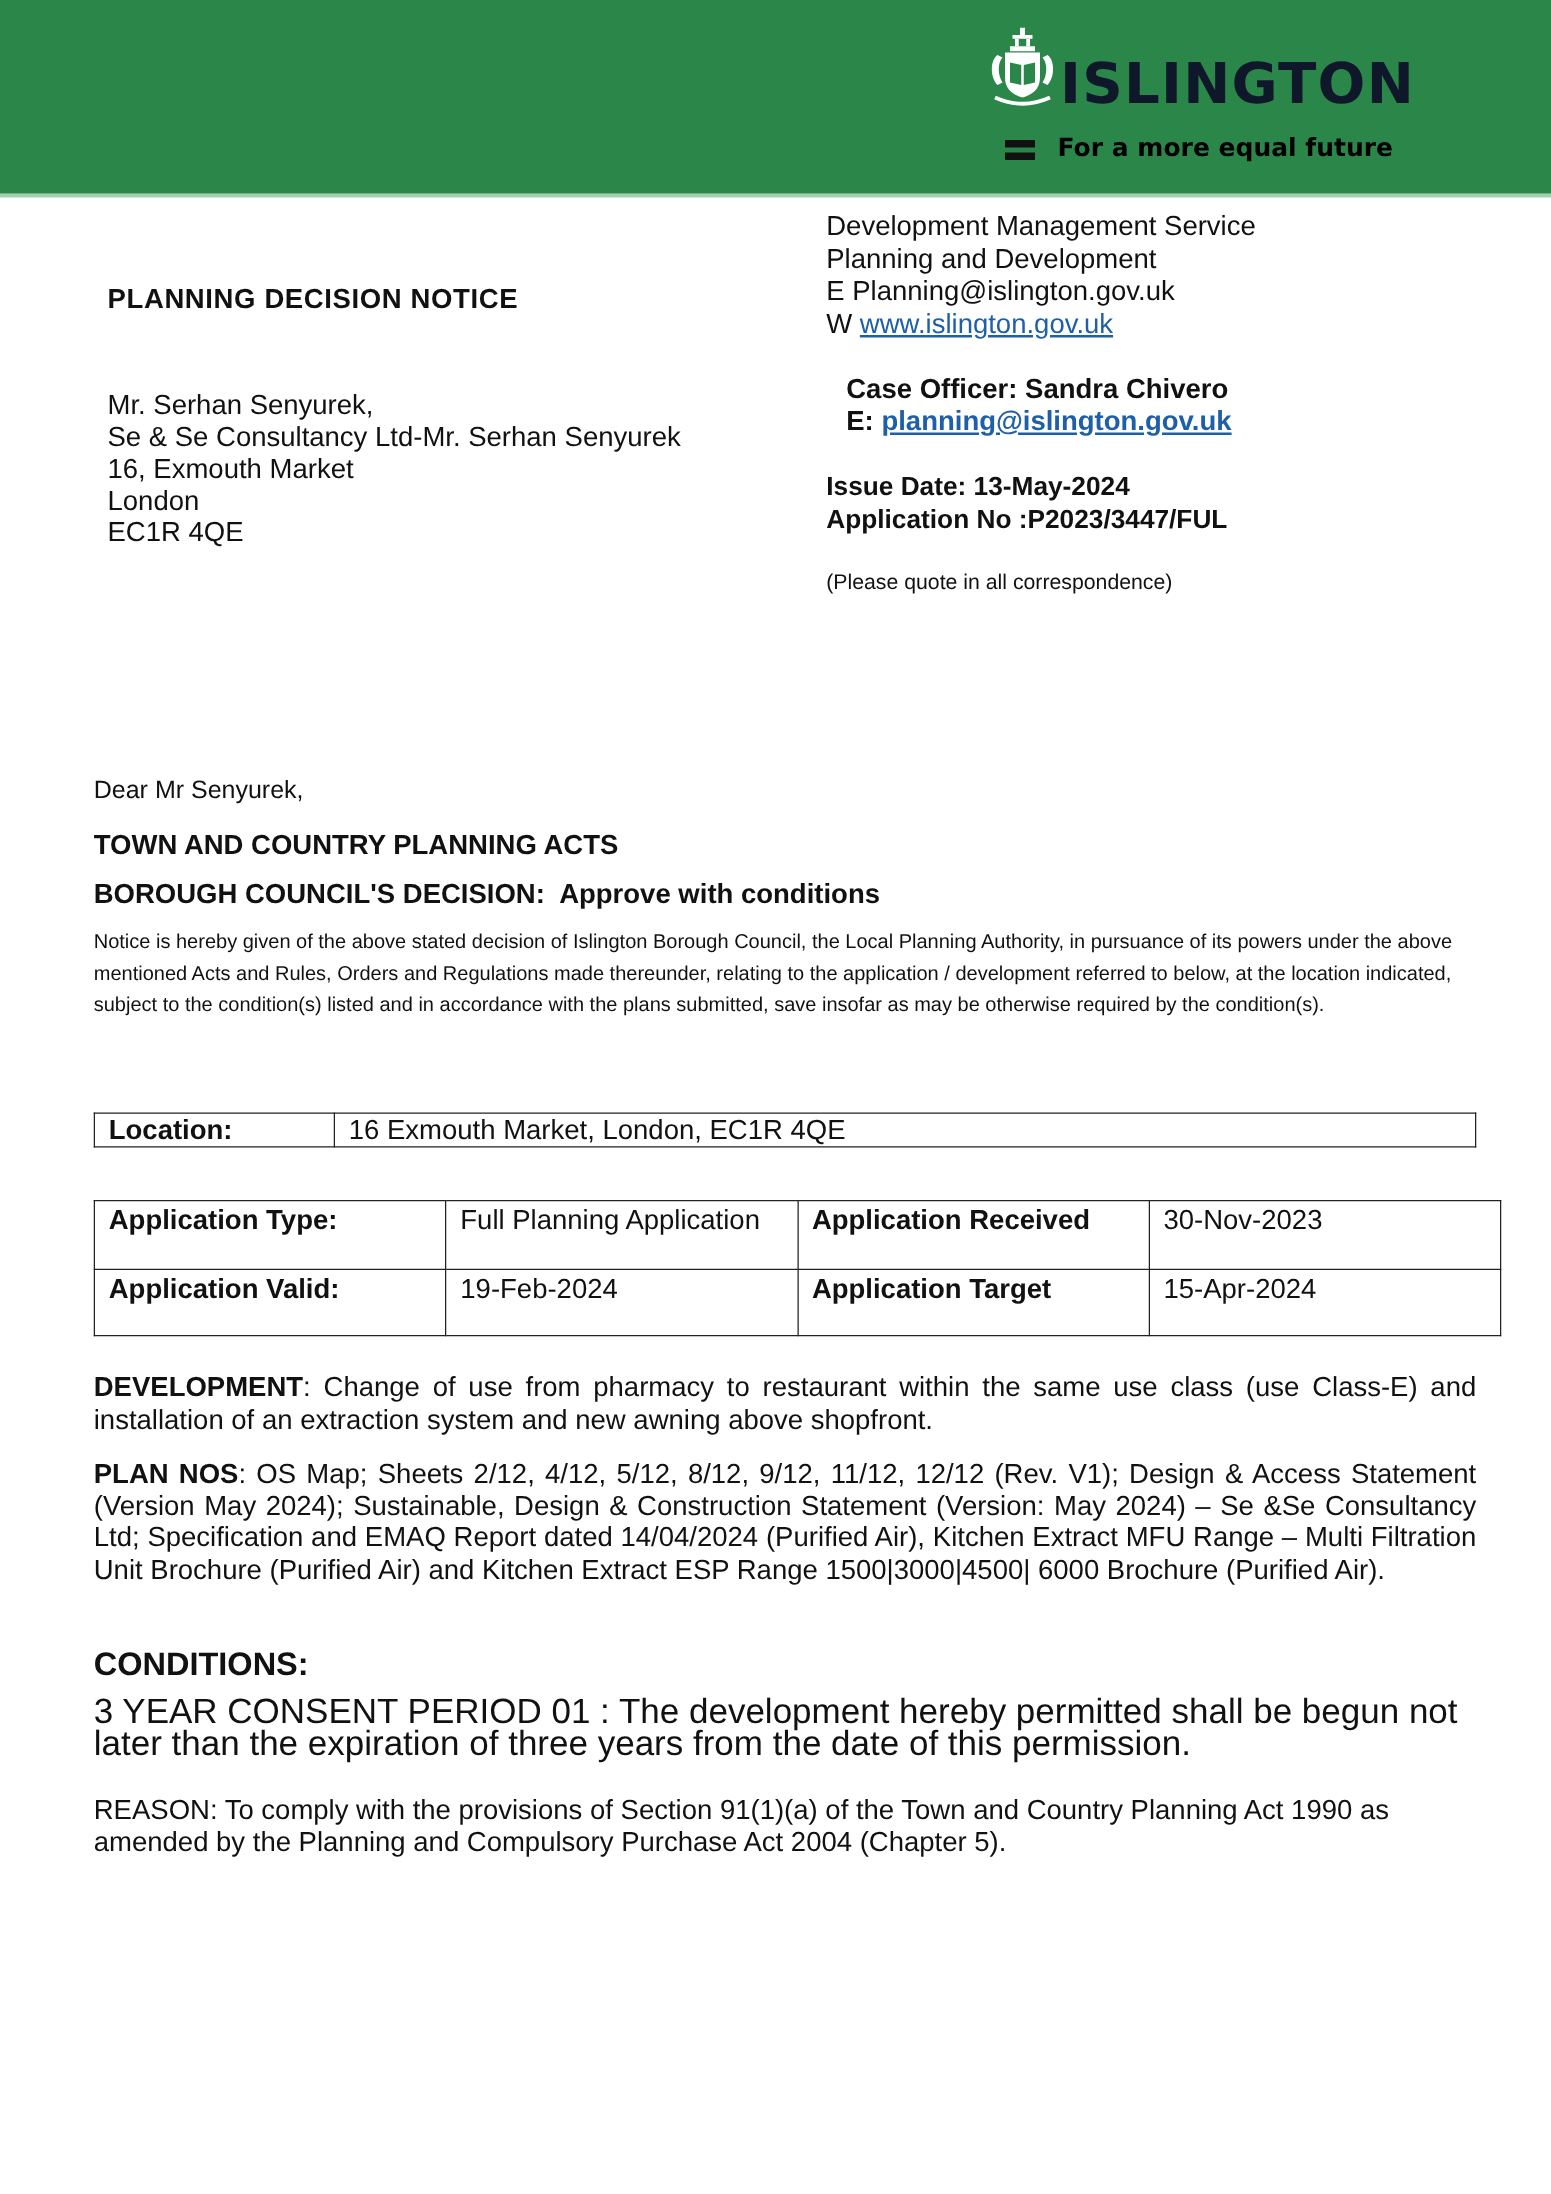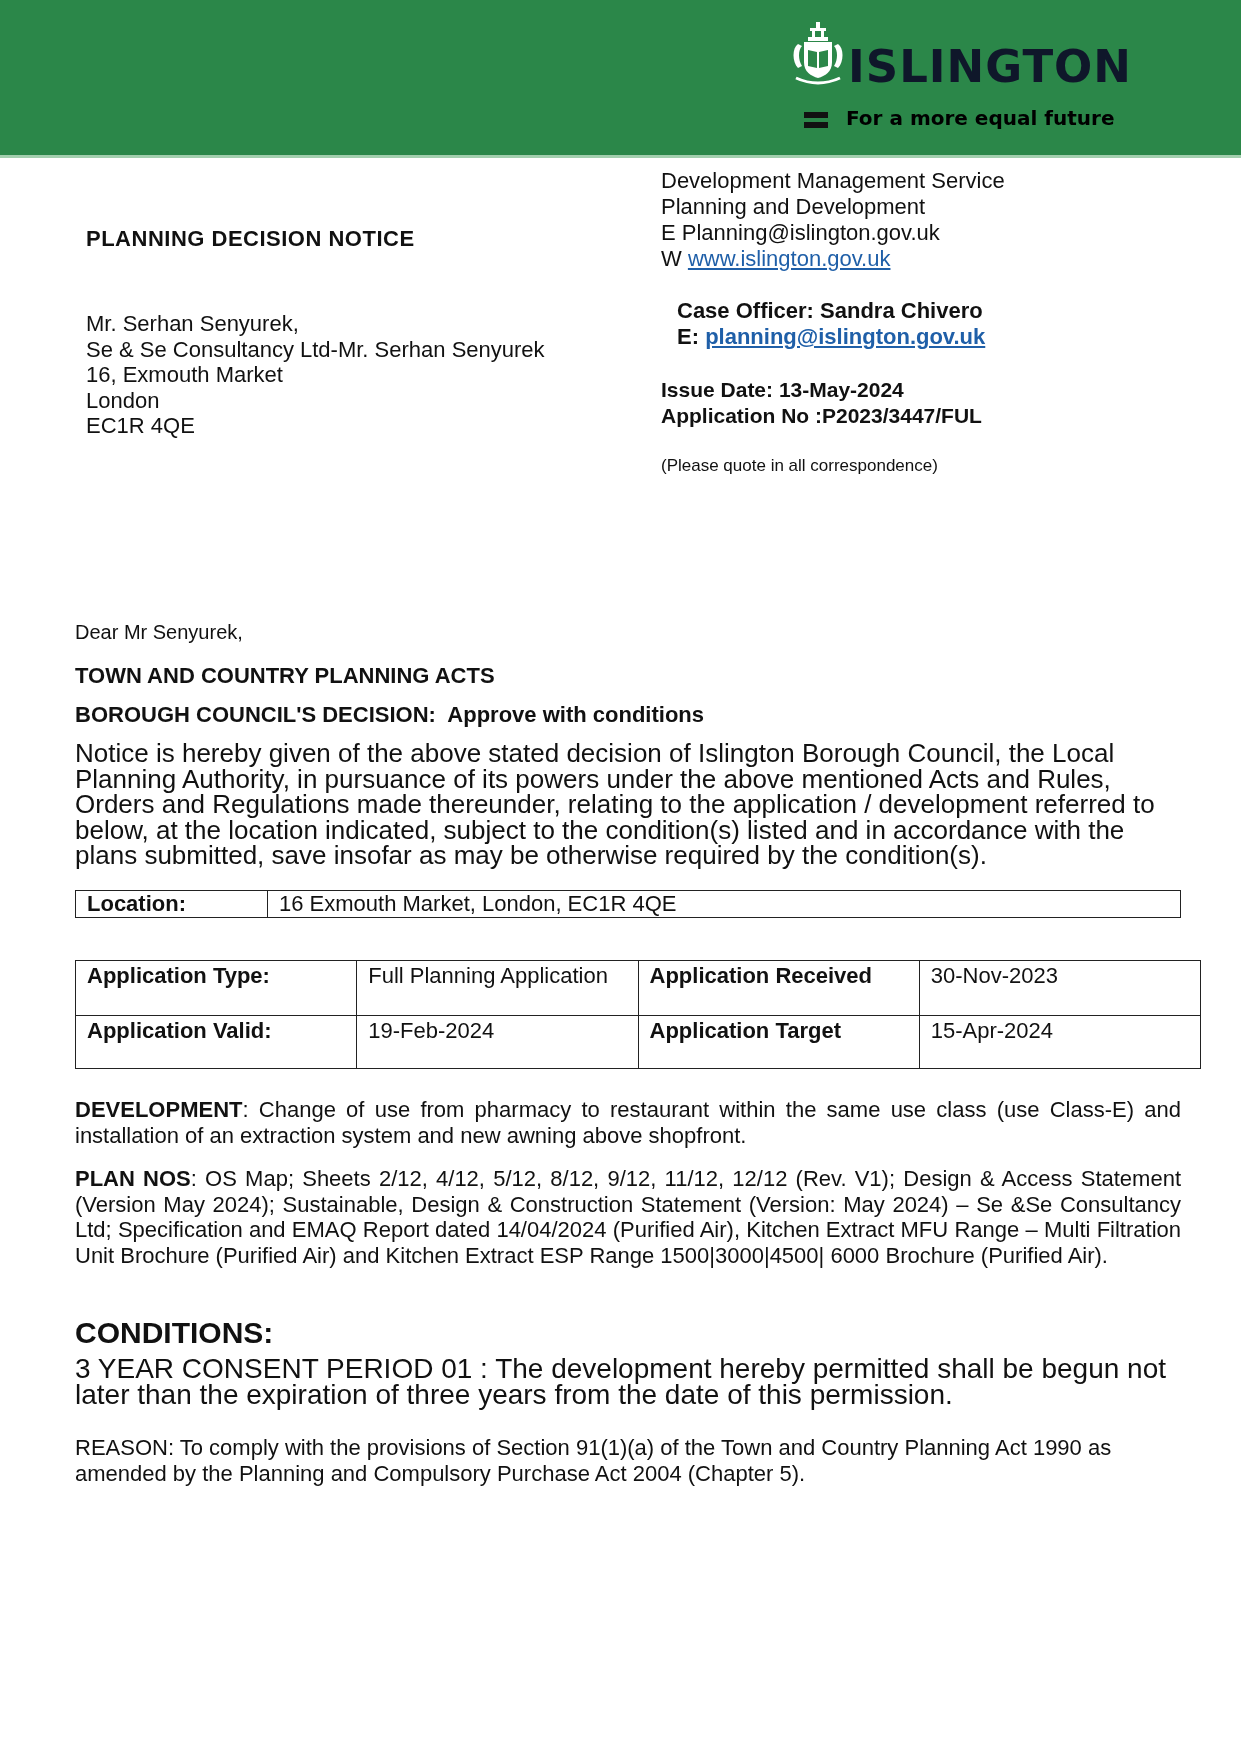--- a/index.html
+++ b/index.html
@@ -25,38 +25,38 @@
 
   .office { left: 661px; top: 168px; font-size: 22px; line-height: 26px; }
   .office a, .case a { color: #1f5fa8; text-decoration: underline; }
   .case { left: 677px; top: 298px; font-size: 22px; line-height: 26px; font-weight: bold; }
   .issue { left: 661px; top: 377px; font-size: 21px; font-weight: bold; line-height: 26px; }
   .quote { left: 661px; top: 456px; font-size: 17px; }
 
   .salute { left: 75px; top: 621px; font-size: 20px; }
   .acts { left: 75px; top: 663px; font-size: 22px; font-weight: bold; }
   .decision { left: 75px; top: 702px; font-size: 22px; font-weight: bold; }
-  .notice { left: 75px; top: 741px; width: 1110px; font-size: 26px; line-height: 25.5px; white-space: normal; }
+  .notice { left: 75px; top: 741px; width: 1110px; font-size: 16px; line-height: 25.5px; white-space: normal; }
 
   table { border-collapse: collapse; position: absolute; }
   td { border: 1.5px solid #222; font-size: 22px; vertical-align: top; padding: 2px 11px 0 11px; }
   .loc-table { left: 75px; top: 890px; width: 1106px; }
   .loc-table td { height: 27px; padding-top: 1px; line-height: 24px; }
   .loc-table td.lbl { width: 192px; font-weight: bold; }
   .app-table { left: 75px; top: 960px; width: 1126px; }
   .app-table td { width: 25%; line-height: 26px; }
   .app-table tr.r1 td { height: 55px; }
   .app-table tr.r2 td { height: 53px; }
   .app-table td.lbl { font-weight: bold; }
 
   .para { left: 75px; width: 1106px; font-size: 22px; line-height: 25.5px; white-space: normal; text-align: justify; }
   .dev { top: 1097px; }
   .plan { top: 1166px; }
   .para b { font-weight: bold; }
-  .cond-h { left: 75px; top: 1316px; font-size: 30px; font-weight: bold; }
+  .cond-h { left: 75px; top: 1316px; font-size: 26px; font-weight: bold; }
   .cond1 { left: 75px; top: 1356px; width: 1130px; font-size: 28px; line-height: 25.5px; white-space: normal; }
   .reason { left: 75px; top: 1435px; width: 1130px; font-size: 22px; line-height: 25.5px; white-space: normal; }
 </style>
 </head>
 <body>
 
 <div class="banner">
   <div class="logo">
     <svg class="crest" viewBox="0 0 56 70">
       <g fill="#ffffff">

